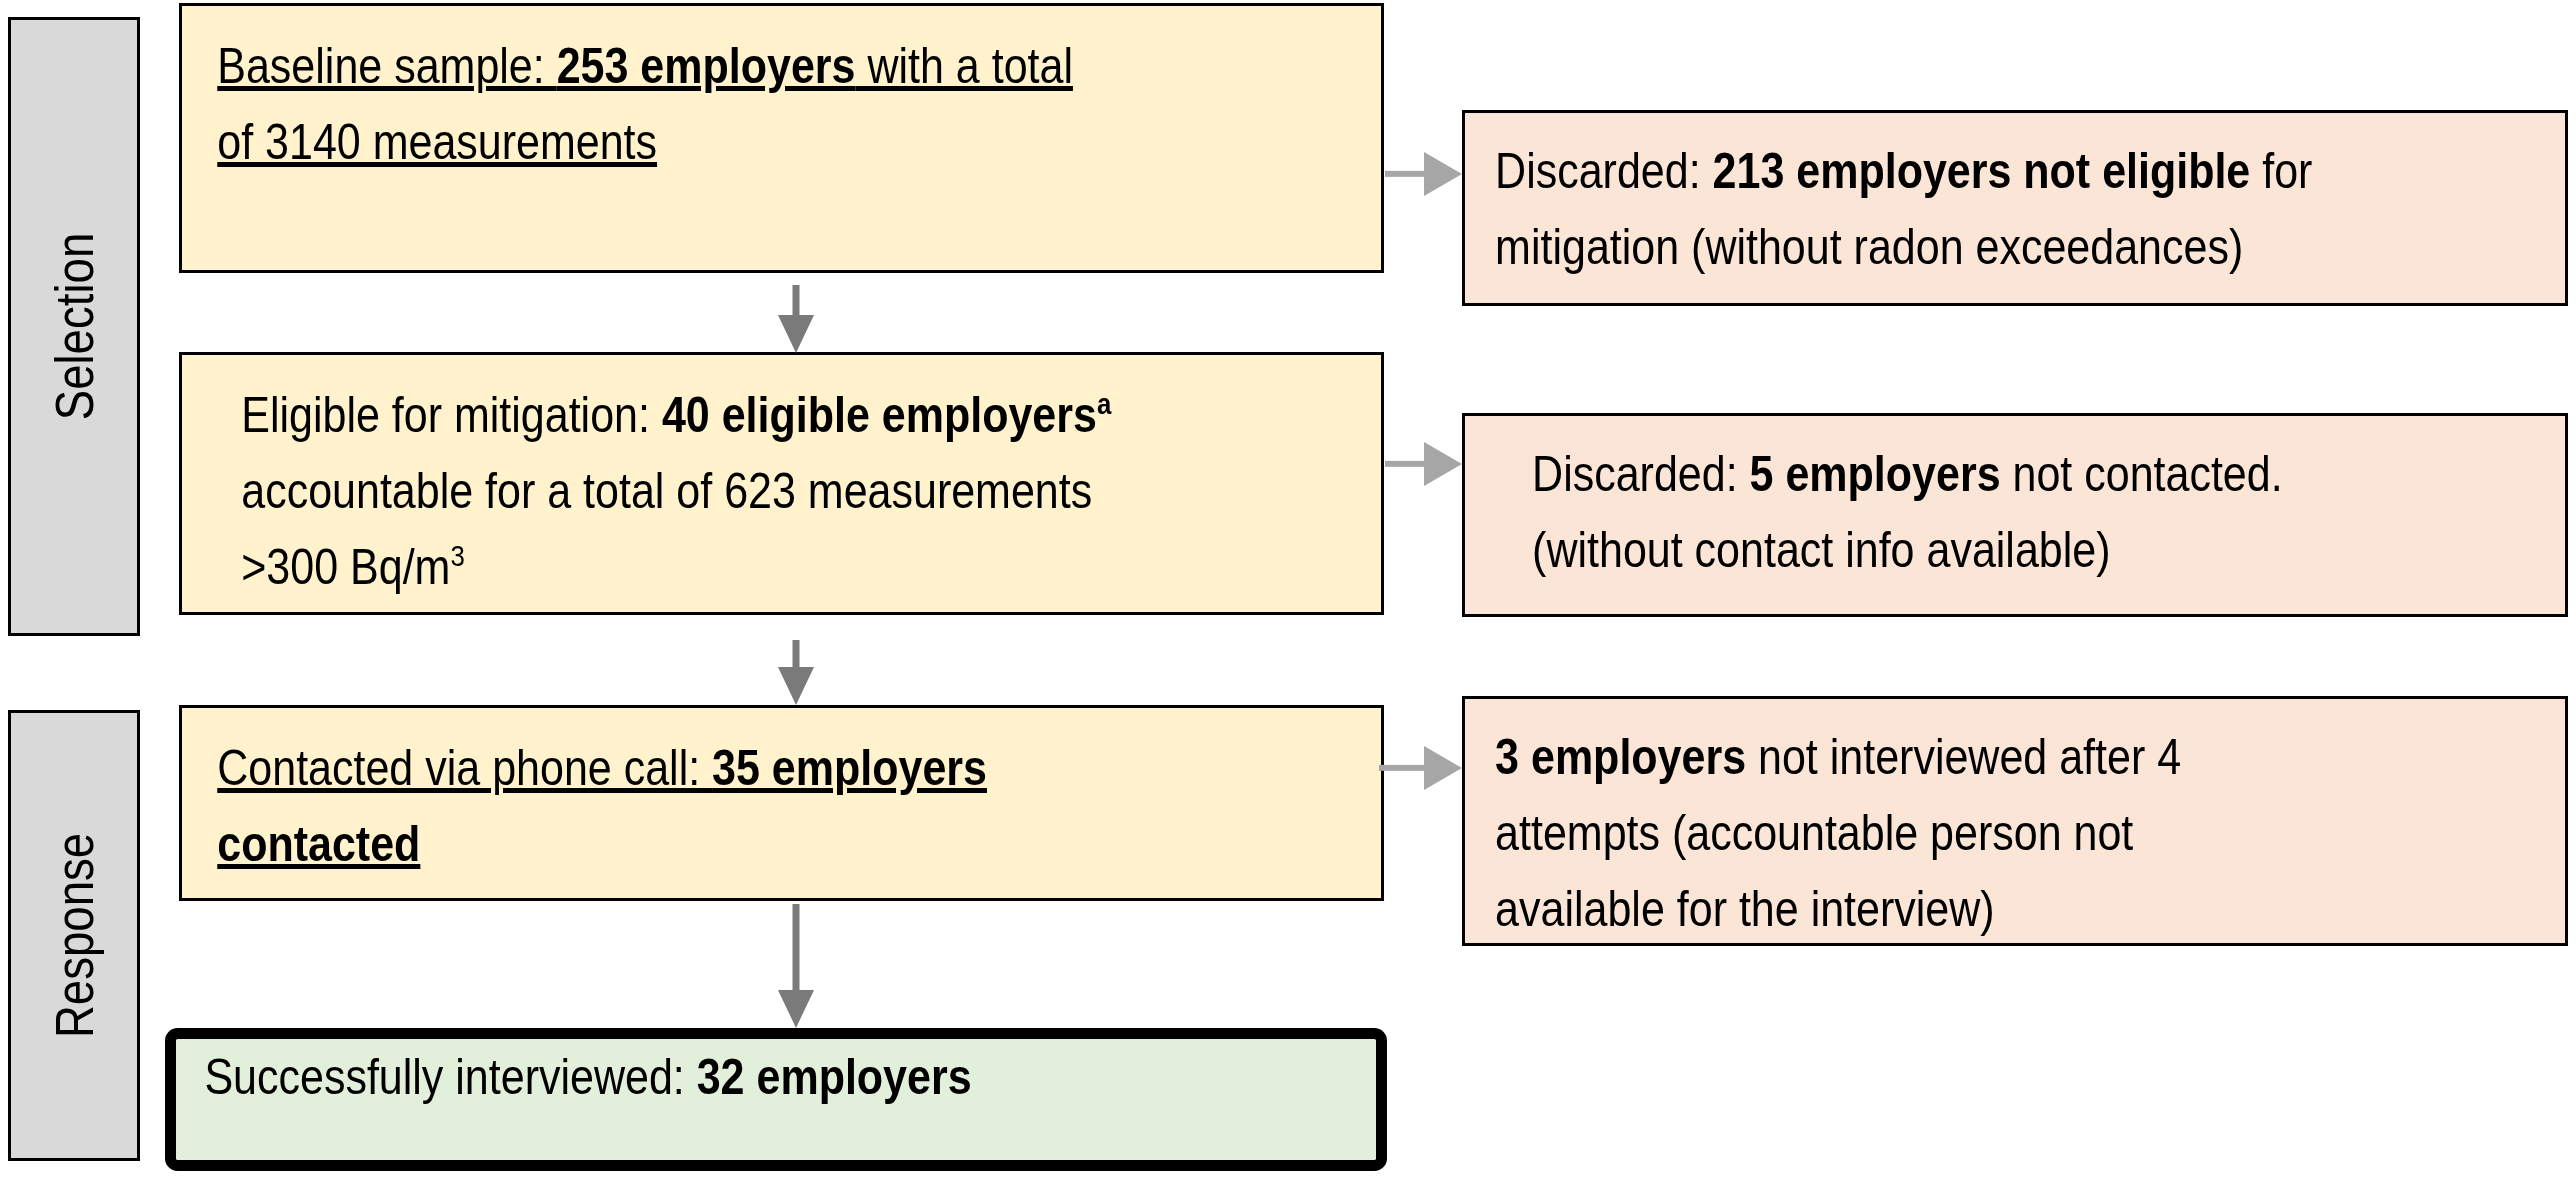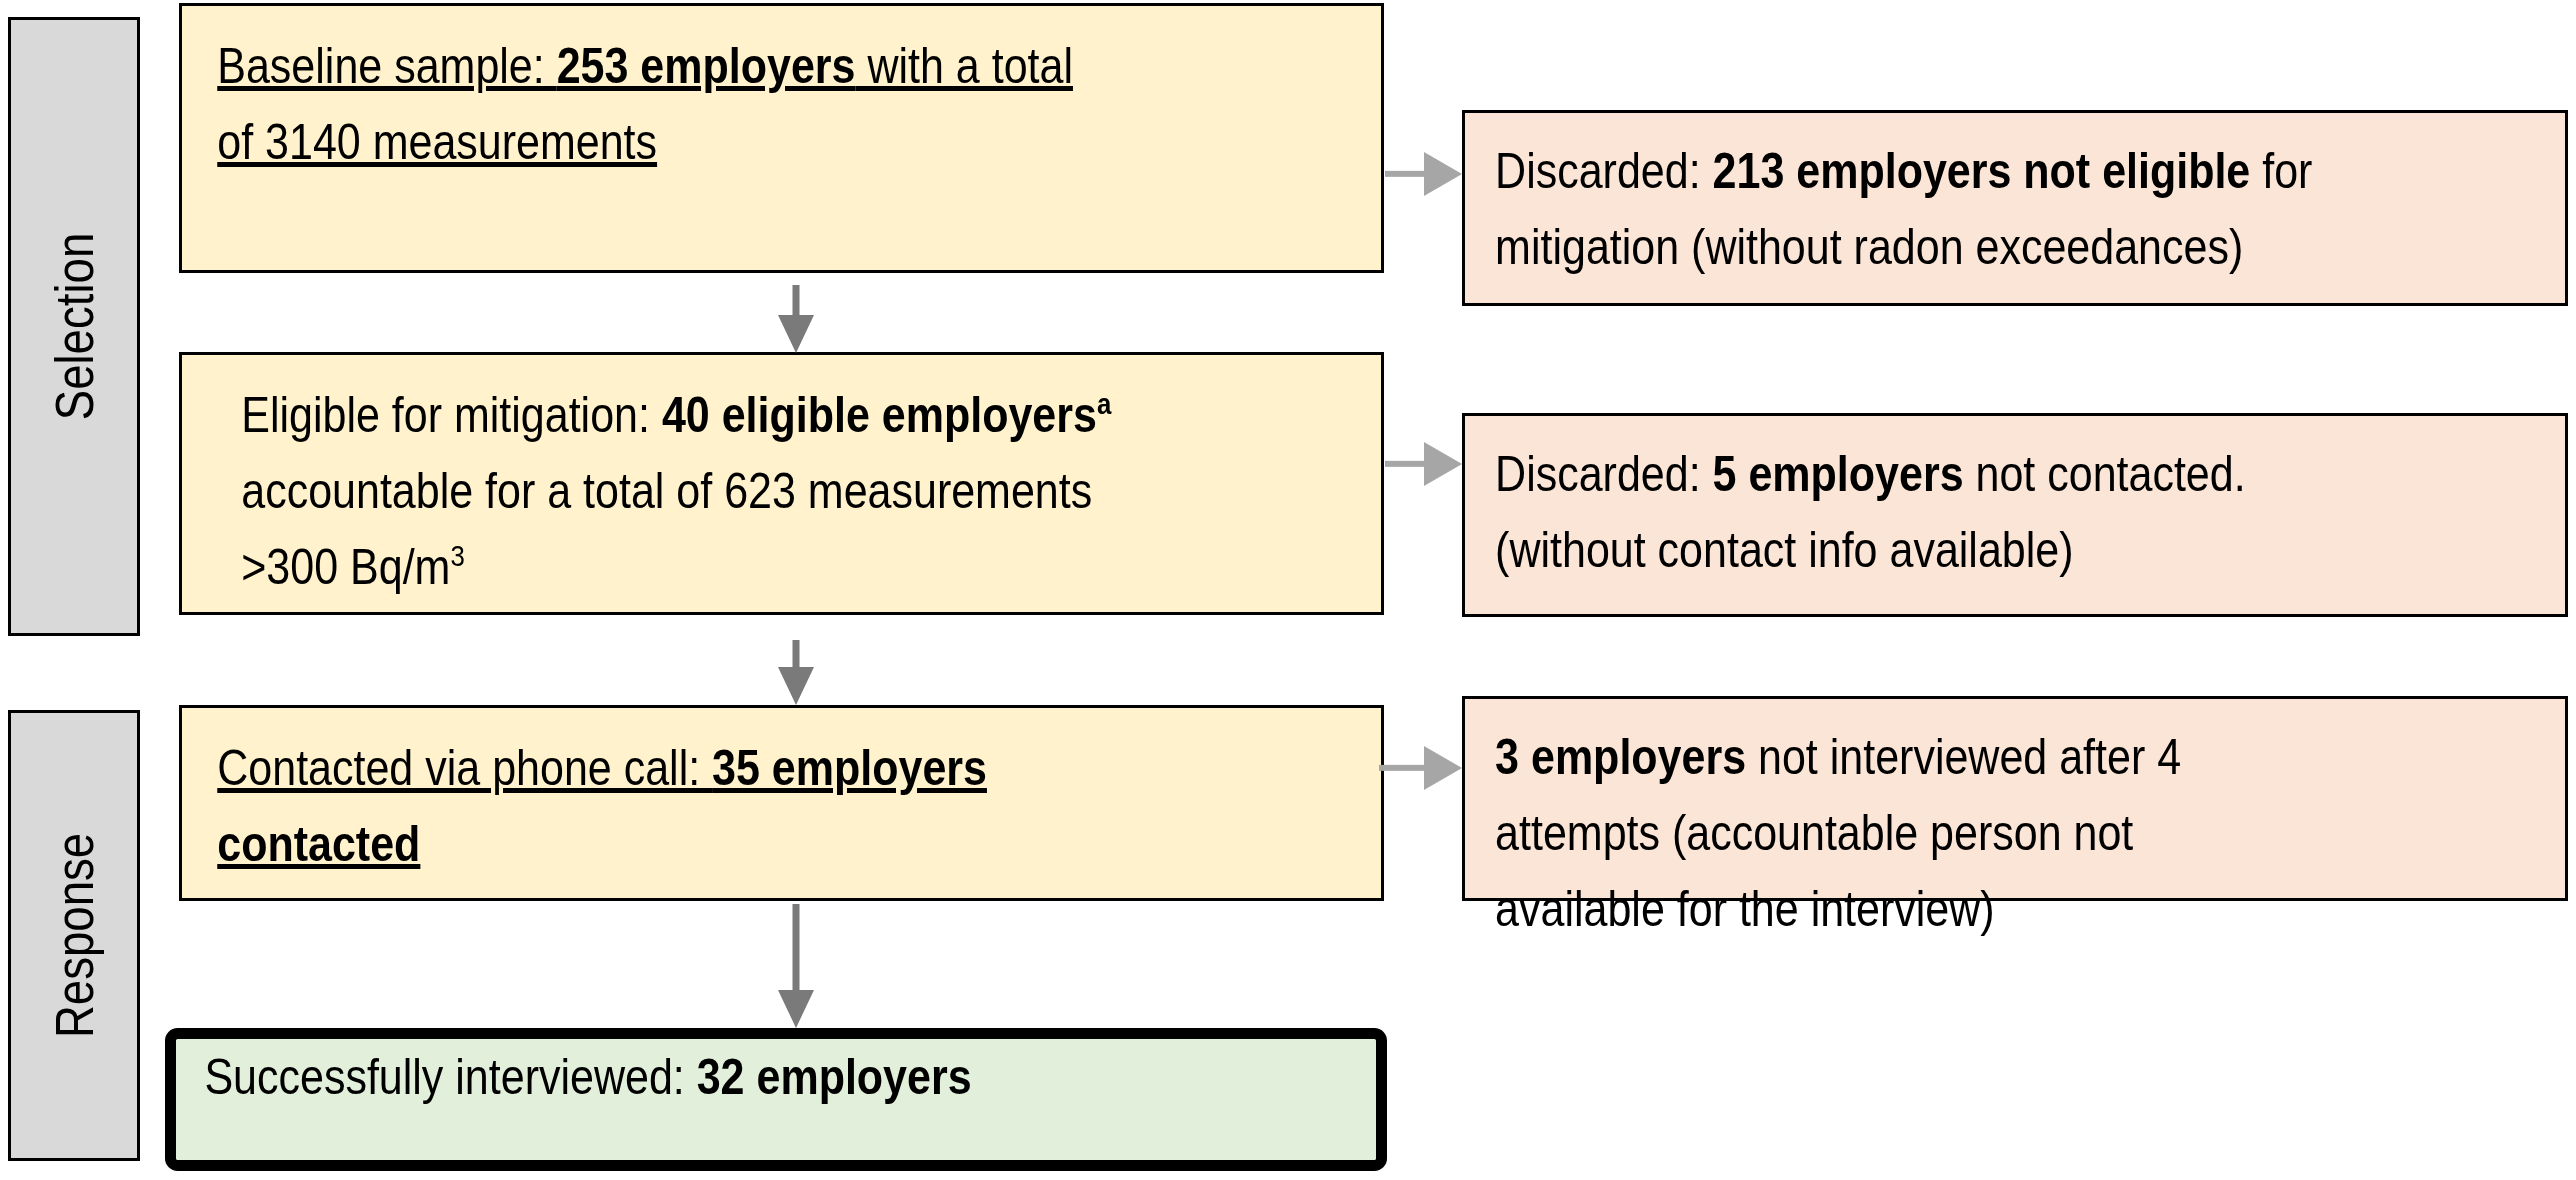--- a/index.html
+++ b/index.html
@@ -79,25 +79,25 @@
   </div>
 
   <div class="final-box" style="position:absolute;left:165px;top:1028px;width:1222px;height:143px;">
     <div class="txt"><span>Successfully interviewed: </span><span class="b">32 employers</span></div>
   </div>
 
   <div class="box discard-box" style="left:1462px;top:65px;width:1106px;height:196px;">
     <div class="txt"><span>Discarded: </span><span class="b">213 employers not eligible</span><span> for</span><br><span>mitigation (without radon exceedances)</span></div>
   </div>
 
-  <div class="box discard-box" style="left:1462px;top:368px;width:1106px;height:204px;">
+  <div class="box discard-box" style="left:1462px;top:368px;width:1106px;height:204px;padding-left:37px;">
     <div class="txt"><span>Discarded: </span><span class="b">5 employers</span><span> not contacted.</span><br><span>(without contact info available)</span></div>
   </div>
 
-  <div class="box discard-box" style="left:1462px;top:651px;width:1106px;height:205px;">
+  <div class="box discard-box" style="left:1462px;top:651px;width:1106px;height:250px;">
     <div class="txt"><span class="b">3 employers</span><span> not interviewed after 4</span><br><span>attempts (accountable person not</span><br><span>available for the interview)</span></div>
   </div>
 
   <div class="varrow" style="left:778px;top:285px;height:68px;">
     <div class="shaft" style="height:31px;"></div>
     <div class="head"></div>
   </div>
   <div class="varrow" style="left:778px;top:640px;height:65px;">
     <div class="shaft" style="height:28px;"></div>
     <div class="head"></div>

